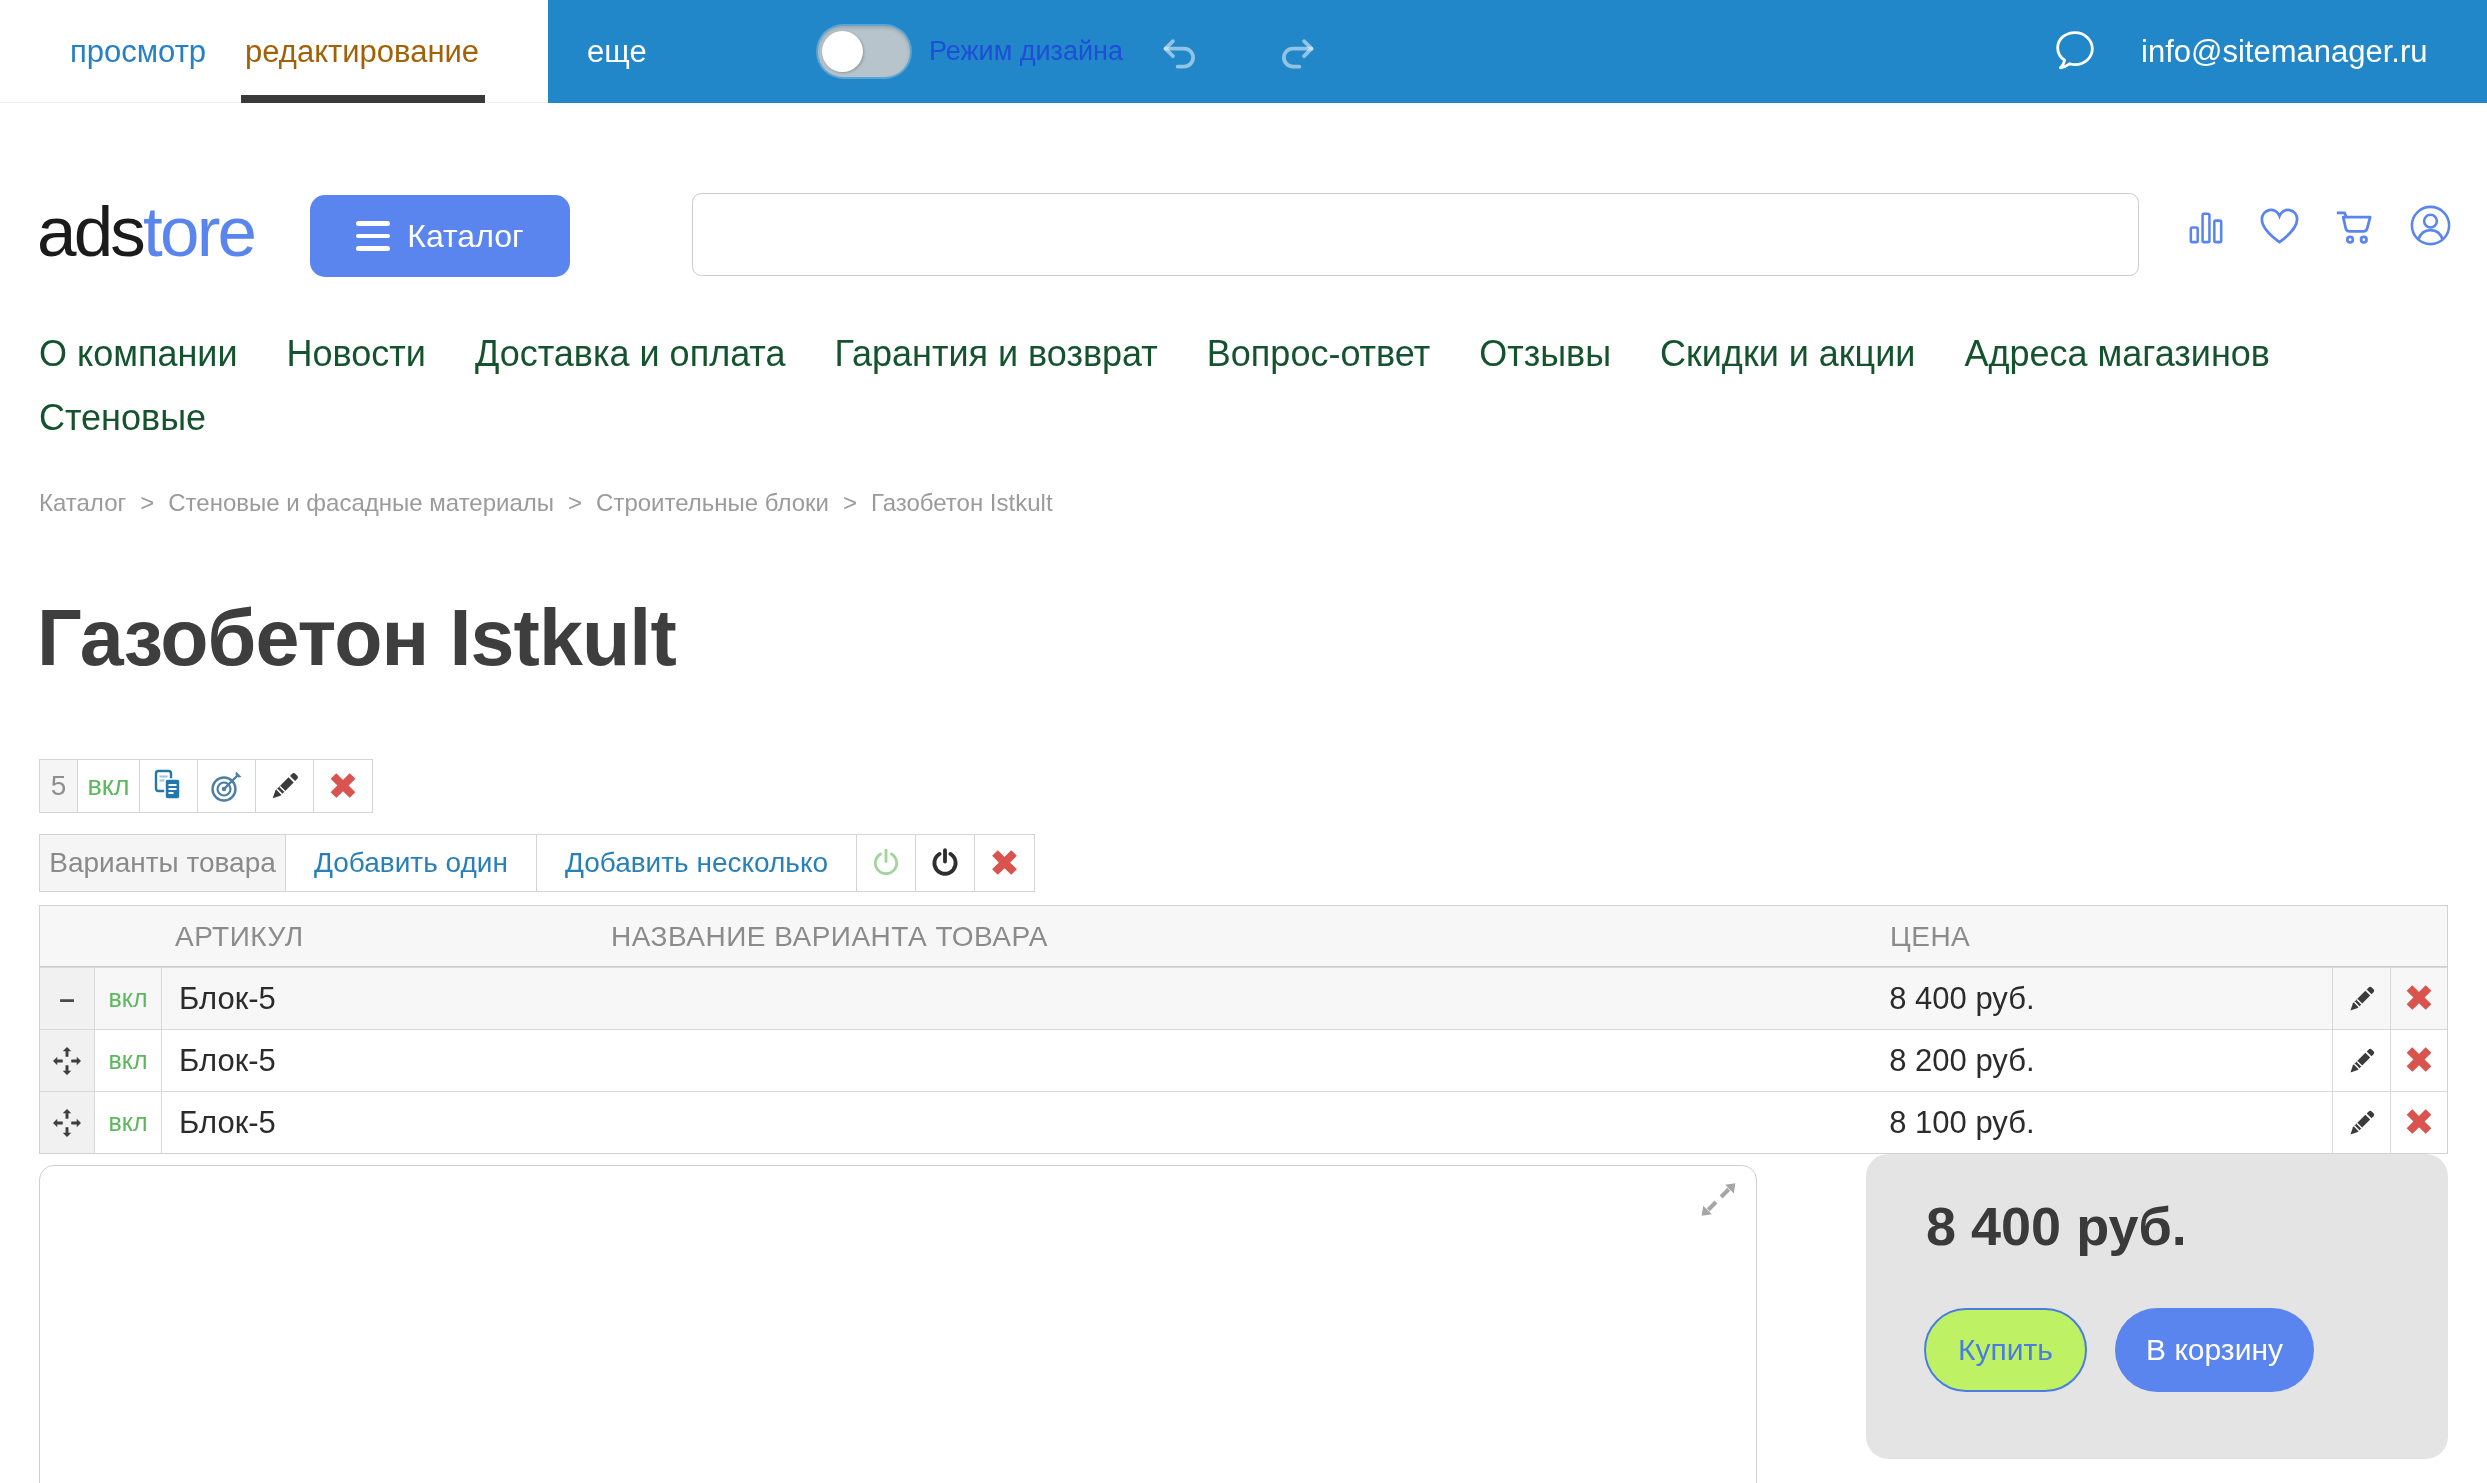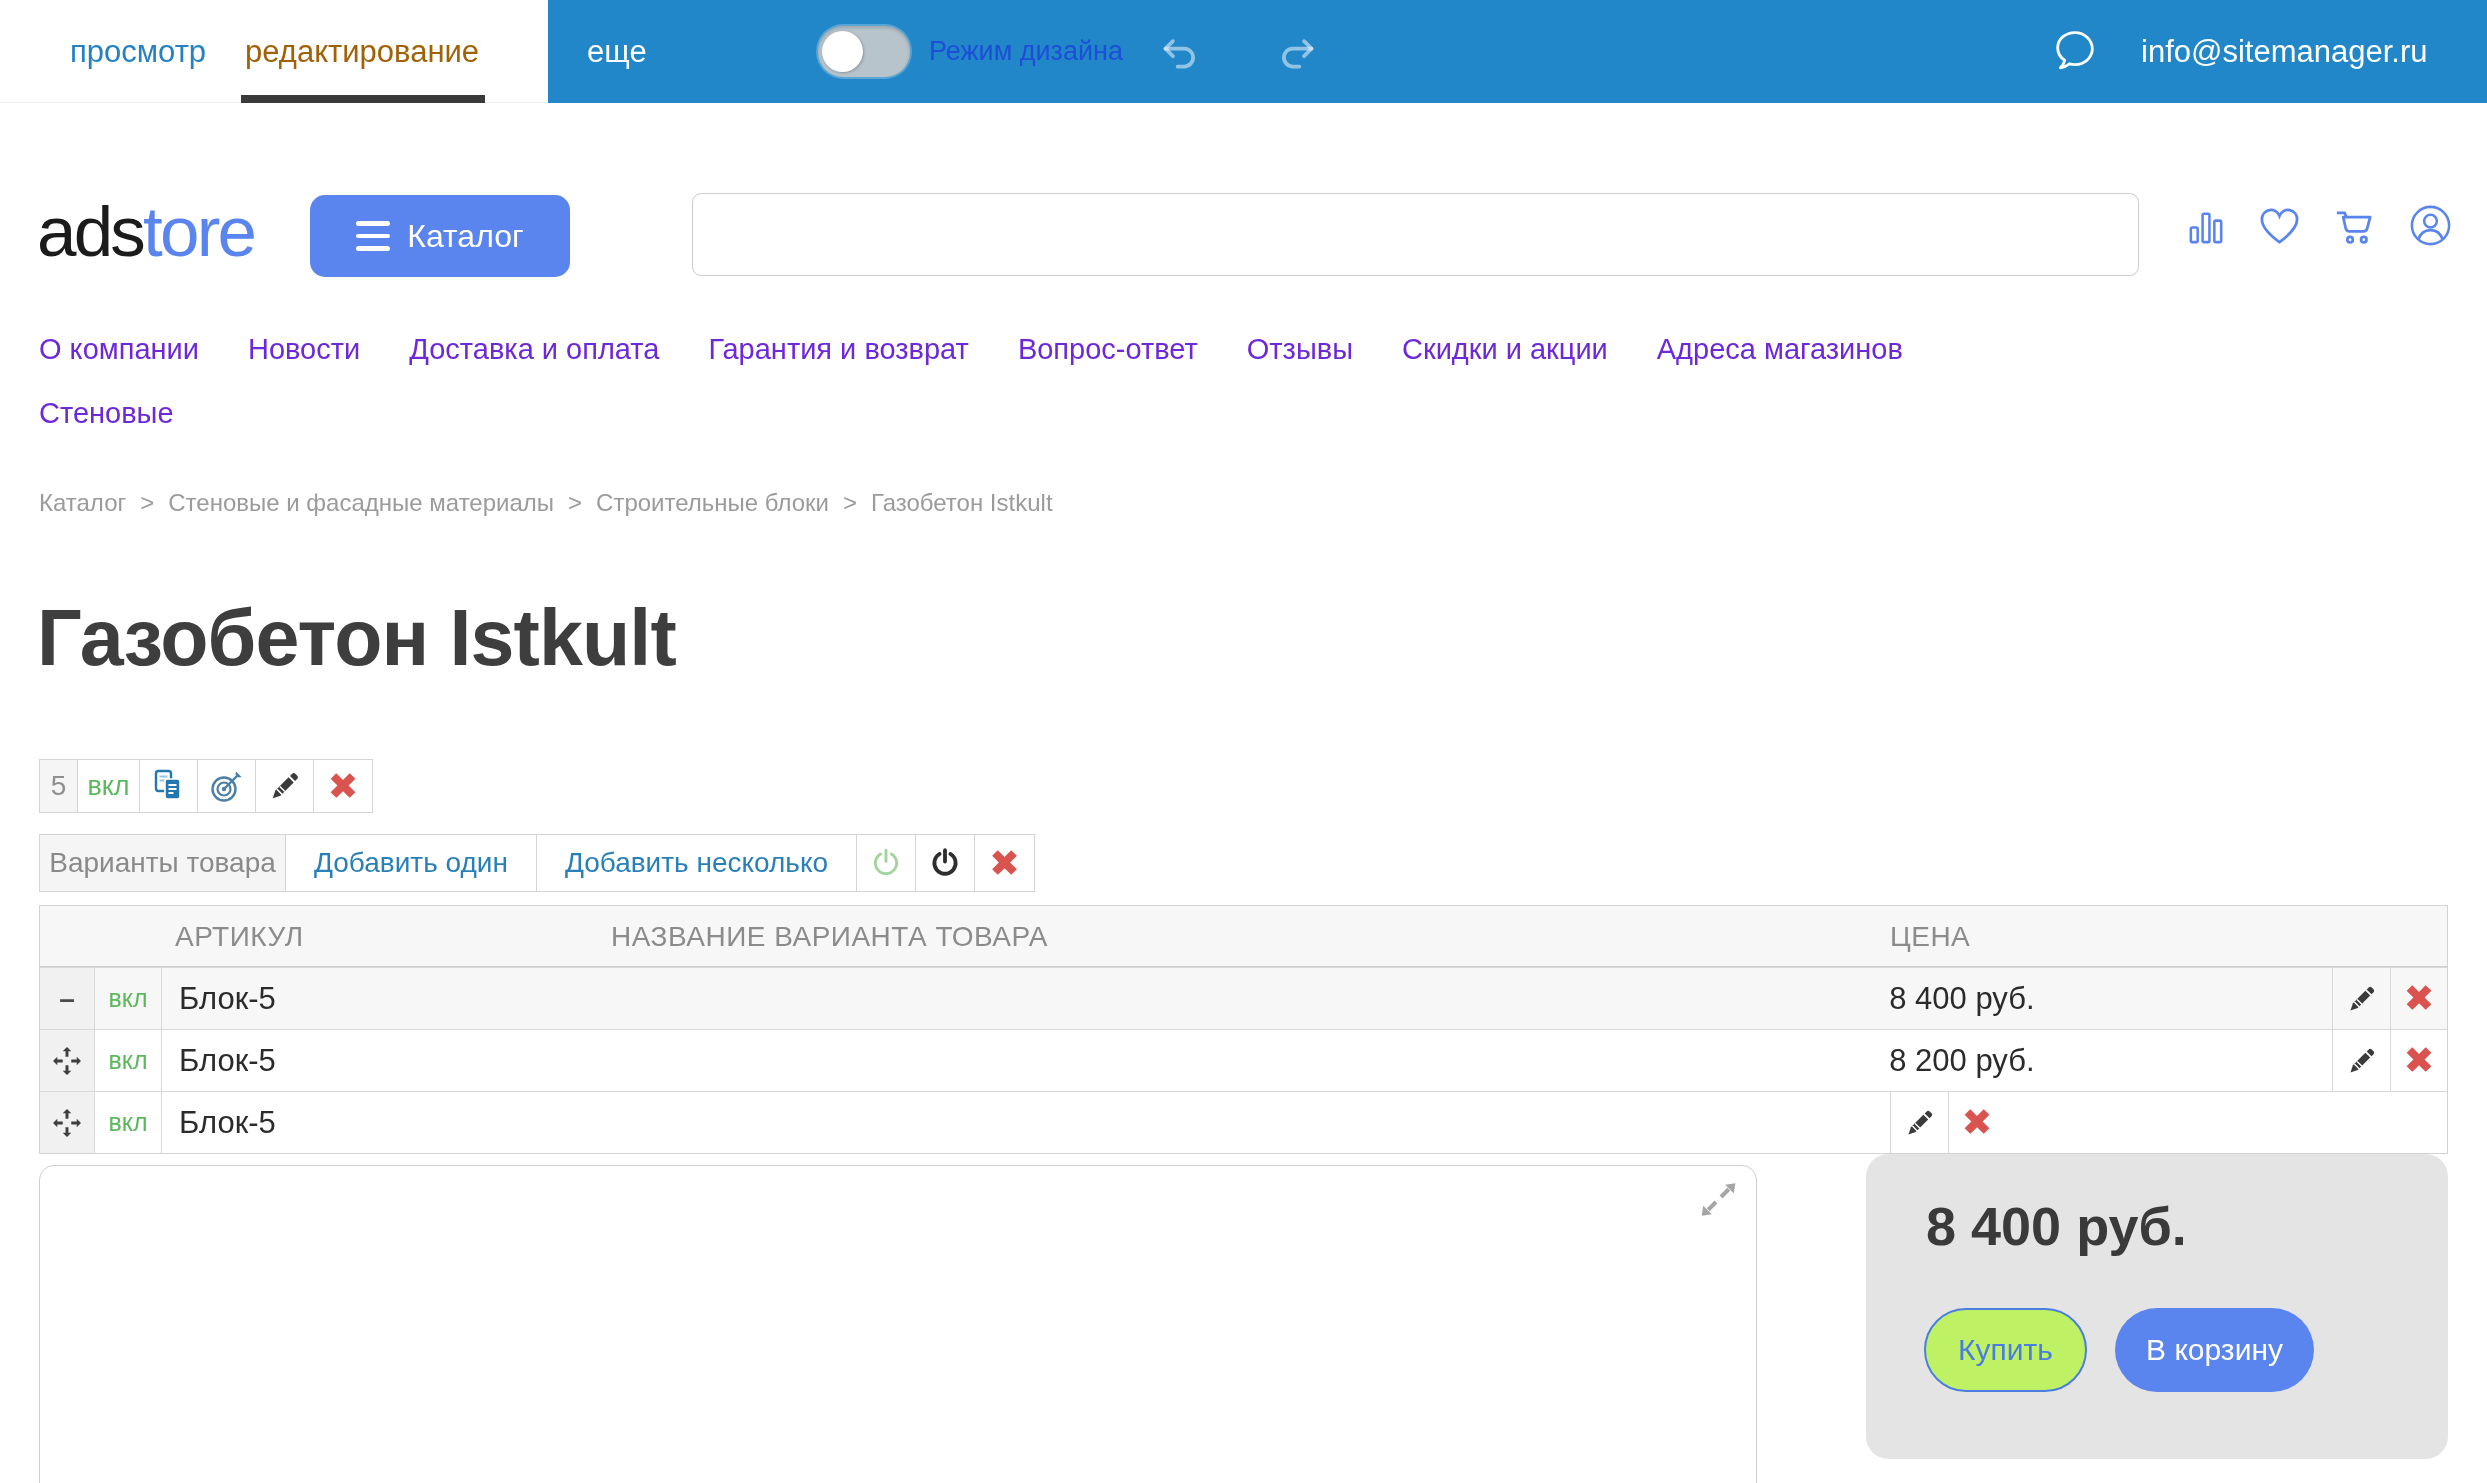--- a/index.html
+++ b/index.html
@@ -35,21 +35,21 @@
                  background:var(--accent_blue); color:#fff; font-size:32px; display:flex; align-items:center;
                  justify-content:center; gap:17px; cursor:pointer; }
   .burger { display:inline-flex; flex-direction:column; gap:7.5px; }
   .burger span { width:34px; height:4.7px; border-radius:2.8px; background:#fff; }
   .search { position:absolute; left:692px; top:193px; width:1447px; height:83px; border:1.9px solid #cbcbcb;
             border-radius:9.4px; font-size:30px; padding:0 22.5px; color:#333; outline:none; }
   .hicon { position:absolute; top:202px; width:47px; height:47px; cursor:pointer; }
   .i-stats{left:2183px;} .i-heart{left:2256px;} .i-cart{left:2330px;} .i-user{left:2407px;}
 
   
-  .nav-row { position:absolute; left:39px; display:flex; gap:49px; font-size:29px; color:#6d28d9;align-items:flex-end; }
+  .nav-row { position:absolute; left:39px; display:flex; gap:49px; font-size:36px; color:#14532d;align-items:flex-end; }
   .nav-row1 { top:333px; } .nav-row2 { top:397px; }
   .nav-row span { cursor:pointer; white-space:nowrap; }
 
   
   .breadcrumb { position:absolute; left:39px; top:489px; display:flex; gap:14px; font-size:24px; color:#9b9b9b; }
   .breadcrumb .sep { color:#9b9b9b; }
   .breadcrumb span.link { cursor:pointer; }
   .page-title { position:absolute; left:37px; top:592px; font-size:79px; font-weight:700; color:#3e3e3e; letter-spacing:-0.9px; }
 
   
@@ -301,20 +301,21 @@
     </div>
 
     <div class="vrow">
       <div class="rc rc-handle">
         <svg width="32" height="32" viewBox="0 0 24 24" fill="#3f3f3f">
           <path d="M12 1.5l3.2 3.2h-2.1v4.1h-2.2V4.7H8.8zM12 22.5l-3.2-3.2h2.1v-4.1h2.2v4.1h2.1zM1.5 12l3.2-3.2v2.1h4.1v2.2H4.7v2.1zM22.5 12l-3.2 3.2v-2.1h-4.1v-2.2h4.1V8.8z"></path>
         </svg>
       </div>
       <div class="rc rc-on">вкл</div>
       <div class="rc rc-art">Блок-5</div>
+      <div class="rc rc-price">8 100 руб.</div>
       <div class="rc rc-edit">
         <svg width="32" height="32" viewBox="0 0 36 36">
           <path d="M5 31l2.8-8.2 14-14 5.4 5.4-14 14z" fill="#3b3b3b"></path>
           <path d="M23.3 7.3l2.3-2.3c.9-.9 2.4-.9 3.3 0l2.1 2.1c.9.9.9 2.4 0 3.3l-2.3 2.3z" fill="#3b3b3b"></path>
           <path d="M9.5 21.5l5.4 5.4M12.5 18.5l5.4 5.4" stroke="#fff" stroke-width="1.6"></path>
         </svg>
       </div>
       <div class="rc rc-del">
         <span class="xmark">✖</span>
       </div>

